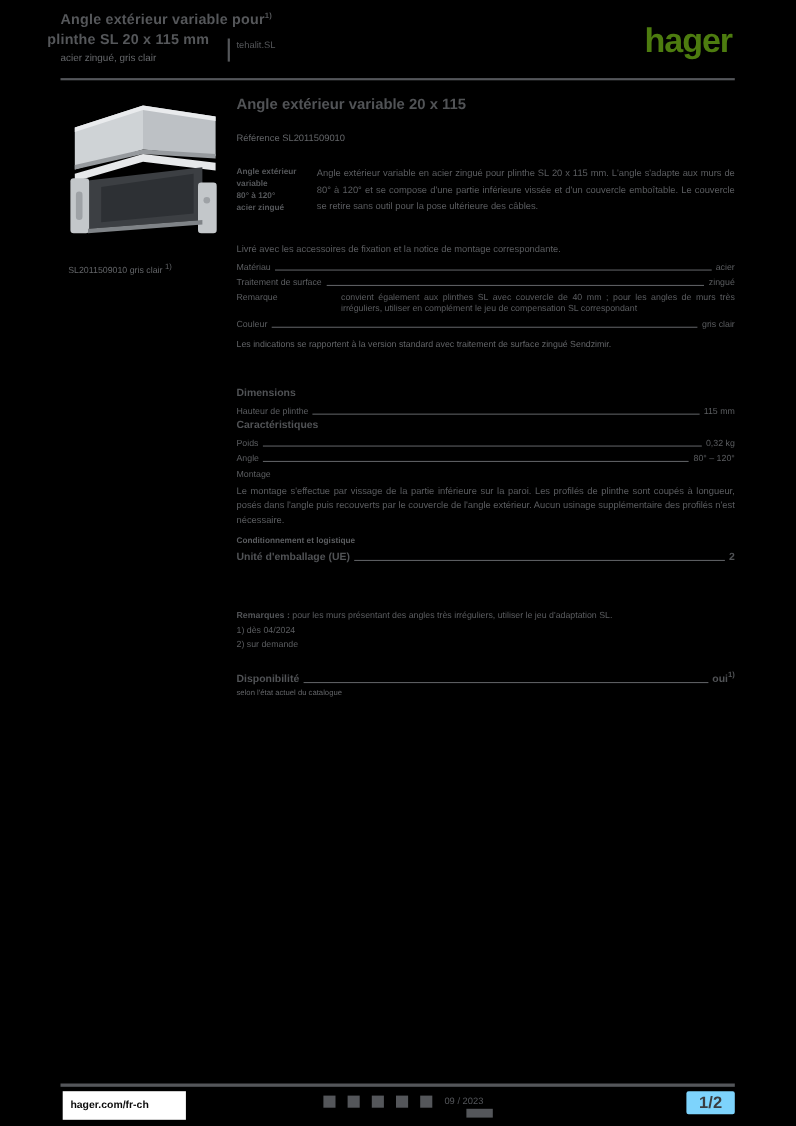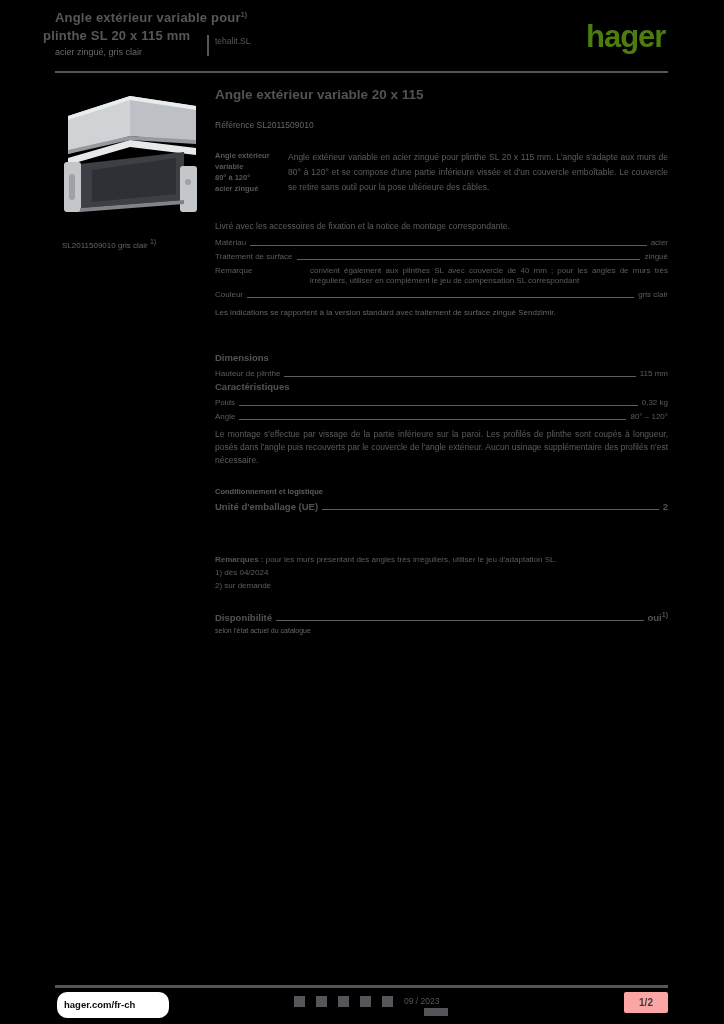--- a/index.html
+++ b/index.html
@@ -41,27 +41,27 @@
   .remark .rval{flex:1;text-align:justify;}
   .note{margin-top:6px;font-size:8px;color:#636568;}
   .subl{font-size:8px;color:#5b5d60;margin:3px 0 2px 0;}
   .para{font-size:8.5px;line-height:13px;text-align:justify;color:#5b5d60;margin-top:4px;}
   .remline{font-size:8px;line-height:13px;color:#5b5d60;}
   .remlead{font-weight:bold;color:#515356;}
 
   
   .rule-bot{left:55px;top:985px;width:613px;height:3px;background:#54565a;}
   .url-box{left:57px;top:992px;width:112px;height:26px;background:#ffffff;color:#0a0a0a;
-           font-size:9.5px;font-weight:bold;line-height:26px;padding-left:7px;box-sizing:border-box;border-radius:10px;}
+           font-size:9.5px;font-weight:bold;line-height:26px;padding-left:7px;box-sizing:border-box;}
   .approvals{left:294px;top:996px;display:flex;}
   .approvals span{width:11px;height:11px;background:#54565a;margin-right:11px;display:block;}
   .version{left:404px;top:996px;font-size:8.5px;color:#54565a;}
   .version-sub{left:424px;top:1008px;width:24px;height:8px;background:#54565a;}
-  .page-box{left:624px;top:992px;width:44px;height:21px;background:#fca5a5;border-radius:2px;
-            color:#3a3c3f;font-size:10px;font-weight:bold;text-align:center;line-height:21px;}
+  .page-box{left:624px;top:992px;width:44px;height:21px;background:#7dd3fc;border-radius:2px;
+            color:#3a3c3f;font-size:15px;font-weight:bold;text-align:center;line-height:21px;}
 </style>
 </head>
 <body>
 
 <div id="page">
 
   <div class="abs t1"><span>Angle extérieur variable pour</span><sup class="sp">1)</sup></div>
   <div class="abs t2">plinthe SL 20 x 115 mm</div>
   <div class="abs hsub">acier zingué, gris clair</div>
   <div class="abs family">tehalit.SL</div>
@@ -143,20 +143,21 @@
     <div class="row">
       <span>Poids</span>
       <span class="leader"></span>
       <span class="val">0,32 kg</span>
     </div>
     <div class="row">
       <span>Angle</span>
       <span class="leader"></span>
       <span class="val">80° – 120°</span>
     </div>
+    <div class="subl">Montage</div>
     <div class="para">Le montage s'effectue par vissage de la partie inférieure sur la paroi. Les profilés de plinthe sont coupés à longueur, posés dans l'angle puis recouverts par le couvercle de l'angle extérieur. Aucun usinage supplémentaire des profilés n'est nécessaire.</div>
   </div>
 
   <div class="abs sec" style="top:487px;">
     <h4>Conditionnement et logistique</h4>
     <div class="row bold">
       <span>Unité d'emballage (UE)</span>
       <span class="leader"></span>
       <span class="val">2</span>
     </div>

